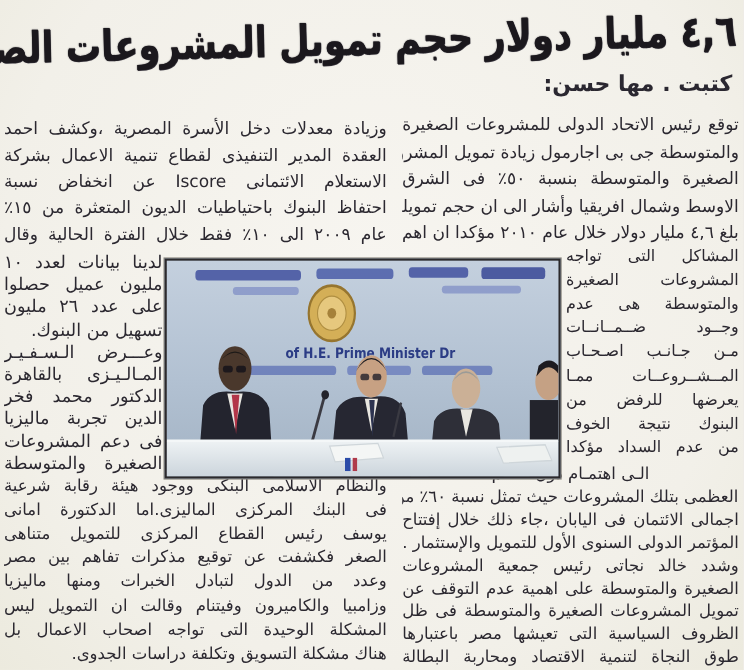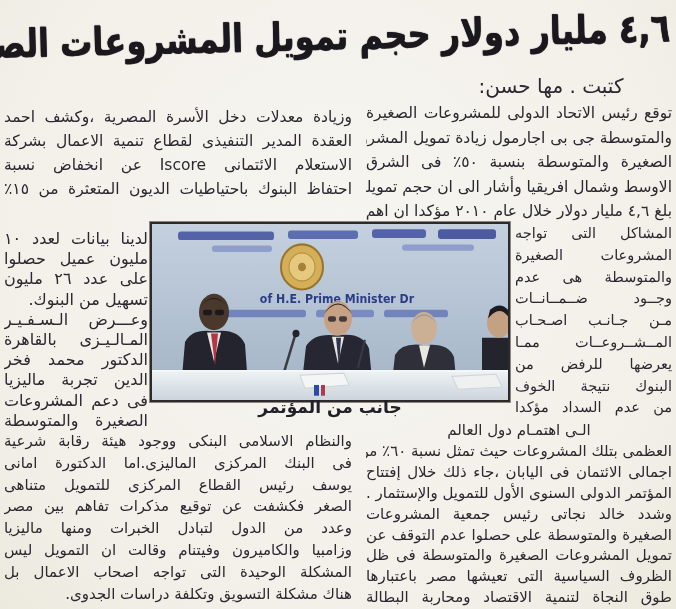--- a/index.html
+++ b/index.html
@@ -19,38 +19,38 @@
     position:absolute;top:6px;right:6px;left:6px;height:62px;
     font-size:32px;font-weight:700;line-height:60px;
     text-align:center;white-space:nowrap;
     color:#1b181d;
     transform:rotate(-1.4deg) scaleY(1.22);
     transform-origin:center;
     text-shadow:0 0 1px #1b181d, 0.5px 0.5px 0 #3a3740;
     letter-spacing:0.5px;
   }
   .byline{
-    position:absolute;top:74px;right:10px;width:230px;
-    font-size:20px;font-weight:400;text-align:center;color:#2a2730;
+    position:absolute;top:64px;right:10px;width:230px;
+    font-size:20px;font-weight:700;text-align:right;color:#2a2730;
   }
   .col{position:absolute;direction:rtl;color:#2b2830;}
   .tline{
     text-align:justify;text-align-last:justify;
     white-space:nowrap;overflow:hidden;
   }
   .tline.al-r{text-align-last:right;}
   .tline.al-c{text-align-last:center;}
   .col-right-top   {top:101px;left:366px;width:306px;font-size:15.5px;line-height:24.6px;}
   .col-right-narrow{top:223px;left:515px;width:157px;font-size:14.5px;line-height:21.8px;font-family:Liberation Serif, serif;}
   .col-right-bottom{top:420px;left:366px;width:306px;font-size:15px;line-height:20.9px;}
   .col-left-top    {top:106px;left:4px;width:348px;font-size:15.5px;line-height:23.9px;}
   .col-left-narrow {top:229px;left:4px;width:144px;font-size:16px;line-height:20.2px;}
   .col-left-bottom {top:431px;left:4px;width:348px;font-size:15px;line-height:21.8px;}
   .photo-frame{
-    position:absolute;top:222px;left:150px;width:360px;height:180px;
+    position:absolute;top:235px;left:150px;width:360px;height:200px;
     border:2px solid #2c2a2c;background:#b7c5d6;box-sizing:border-box;
     box-shadow:0 0 0 1px #8b8880;
   }
   .photo-frame svg{display:block;width:100%;height:100%;}
   .caption{
     position:absolute;top:397px;left:150px;width:360px;
     text-align:center;font-size:17px;font-weight:700;color:#232028;
   }
 </style>
 </head>
@@ -79,31 +79,32 @@
       <div class="tline">يعرضها للرفض من</div>
       <div class="tline">البنوك نتيجة الخوف</div>
       <div class="tline">من عدم السداد مؤكدا</div>
     </div>
   <div class="col col-right-bottom">
       <div class="tline al-c">الـى اهتمـام دول العالم</div>
       <div class="tline">العظمى بتلك المشروعات حيث تمثل نسبة ٦٠٪ من</div>
       <div class="tline">اجمالى الائتمان فى اليابان ،جاء ذلك خلال إفتتاح</div>
       <div class="tline">المؤتمر الدولى السنوى الأول للتمويل والإستثمار .</div>
       <div class="tline">وشدد خالد نجاتى رئيس جمعية المشروعات</div>
-      <div class="tline">الصغيرة والمتوسطة على حصلوا عدم التوقف عن</div>
+      <div class="tline">الصغيرة والمتوسطة على اهمية عدم التوقف عن</div>
       <div class="tline">تمويل المشروعات الصغيرة والمتوسطة فى ظل</div>
       <div class="tline">الظروف السياسية التى تعيشها مصر باعتبارها</div>
       <div class="tline">طوق النجاة لتنمية الاقتصاد ومحاربة البطالة</div>
     </div>
 
   <div class="col col-left-top">
       <div class="tline">وزيادة معدلات دخل الأسرة المصرية ،وكشف احمد</div>
       <div class="tline">العقدة المدير التنفيذى لقطاع تنمية الاعمال بشركة</div>
       <div class="tline">الاستعلام الائتمانى Iscore عن انخفاض نسبة</div>
       <div class="tline">احتفاظ البنوك باحتياطيات الديون المتعثرة من ١٥٪</div>
+      <div class="tline">عام ٢٠٠٩ الى ١٠٪ فقط خلال الفترة الحالية وقال</div>
     </div>
   <div class="col col-left-narrow">
       <div class="tline">لدينا بيانات لعدد ١٠</div>
       <div class="tline">مليون عميل حصلوا</div>
       <div class="tline">على عدد ٢٦ مليون</div>
       <div class="tline al-r">تسهيل من البنوك.</div>
       <div class="tline">وعـــرض الـسـفـيـر</div>
       <div class="tline">المـالـيـزى بالقاهرة</div>
       <div class="tline">الدكتور محمد فخر</div>
       <div class="tline">الدين تجربة ماليزيا</div>
@@ -203,15 +204,14 @@
         <rect x="0" y="137" width="356" height="27" fill="url(#tbl)"></rect>
         <line x1="0" y1="137" x2="356" y2="137" stroke="#f4f7f8" stroke-width="2"></line>
         <polygon points="148,141 192,139 197,150 153,153" fill="#f4f6f5" stroke="#cfd6da" stroke-width="1"></polygon>
         <rect x="162" y="150" width="5" height="10" fill="#2b4ba8"></rect>
         <rect x="169" y="150" width="4" height="10" fill="#b03a4a"></rect>
         <polygon points="300,142 344,140 350,152 306,154" fill="#eef1f0" stroke="#cfd6da" stroke-width="1"></polygon>
       </g>
     </svg>
   </div>
 
-  <div class="caption">جانب من المؤتمر</div>
 
 </div>
 
 </body></html>

